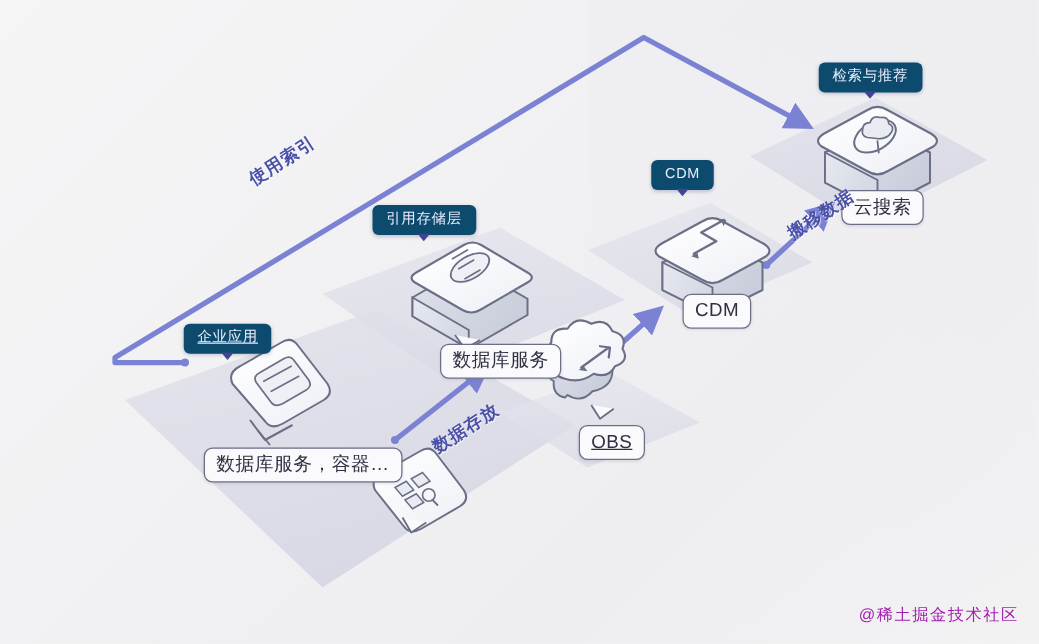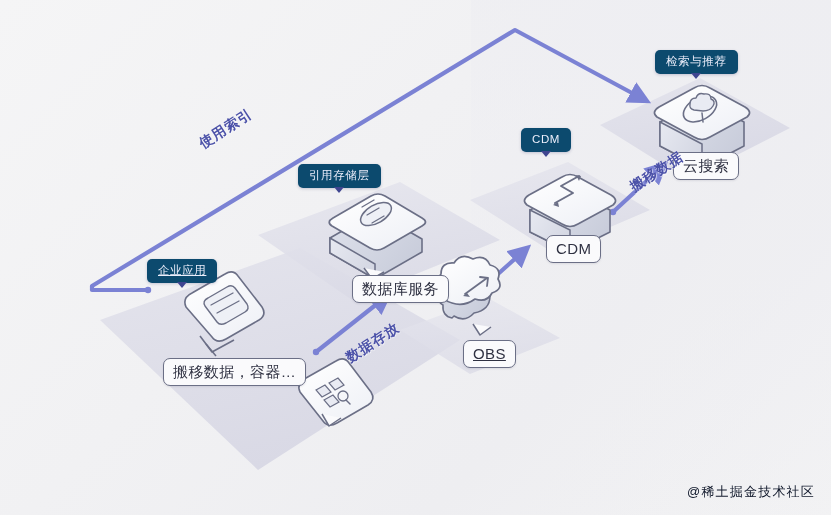--- a/index.html
+++ b/index.html
@@ -60,21 +60,21 @@
     color:#4b51a8;
     font-size:14px;
     font-weight:bold;
     letter-spacing:1px;
     white-space:nowrap;
     text-shadow:0 1px 1px rgba(255,255,255,.8);
   }
 
   .watermark{
     position:absolute;right:16px;bottom:14px;
-    color:#0f172a;font-size:13px;letter-spacing:1.2px;white-space:nowrap;text-align:right;
+    color:#a21caf;font-size:13px;letter-spacing:1.2px;white-space:nowrap;text-align:right;
   }
 </style>
 </head>
 <body>
 
 <div id="stage">
   <div class="bg-wash"></div>
   <div class="bg-soft"></div>
 
   <svg class="layer" viewBox="0 0 831 515">
@@ -232,21 +232,21 @@
 
       <path d="M 692 160 l 7 11 l 11 -8" fill="#fafafc" stroke="#6b6f86" stroke-width="1.5" stroke-linejoin="round"></path>
     </g>
   </svg>
 
   <div class="badge" style="left:147px;top:259px;text-decoration:underline;">企业应用</div>
   <div class="badge" style="left:298px;top:164px;">引用存储层</div>
   <div class="badge" style="left:521px;top:128px;">CDM</div>
   <div class="badge" style="left:655px;top:50px;">检索与推荐</div>
 
-  <div class="plate" style="left:163px;top:358px;">搬移数据，容器…</div>
+  <div class="plate" style="left:163px;top:358px;">数据库服务，容器…</div>
   <div class="plate" style="left:352px;top:275px;">数据库服务</div>
   <div class="plate" style="left:463px;top:340px;text-decoration:underline;">OBS</div>
   <div class="plate" style="left:546px;top:235px;">CDM</div>
   <div class="plate" style="left:673px;top:152px;">云搜索</div>
 
   <div class="conn-label" style="left:196px;top:120px;transform:rotate(-33deg);">使用索引</div>
   <div class="conn-label" style="left:343px;top:334px;transform:rotate(-33deg);">数据存放</div>
   <div class="conn-label" style="left:627px;top:163px;transform:rotate(-33deg);">搬移数据</div>
 
   <div class="watermark">@稀土掘金技术社区</div>

